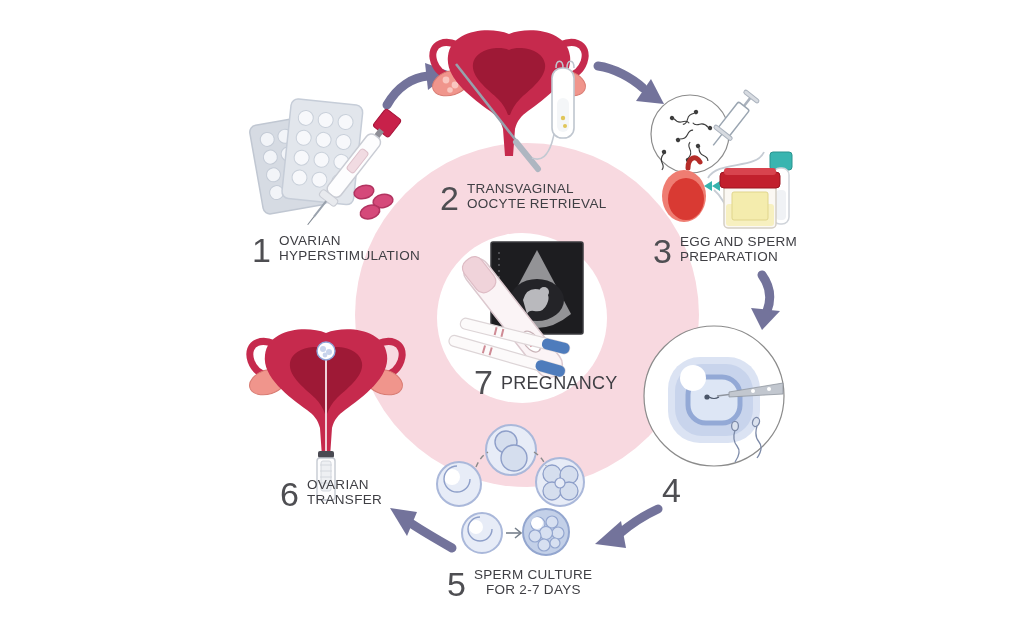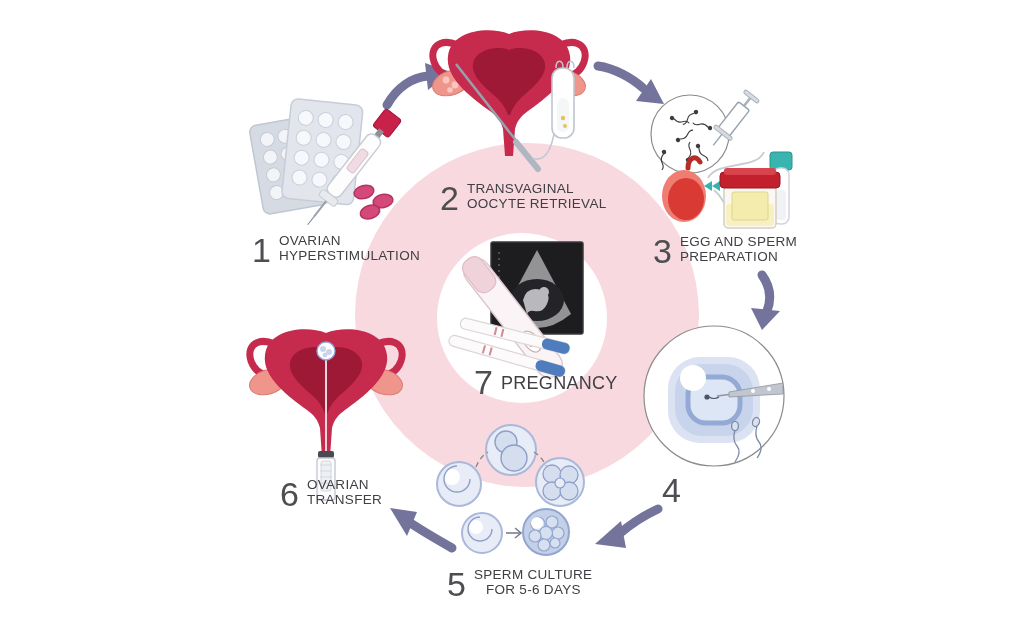--- a/index.html
+++ b/index.html
@@ -361,21 +361,21 @@
   </div>
 
   <div class="step-label" style="left:662px;top:477px">
     <span class="step-num">4</span>
   </div>
 
   <div class="step-label" style="left:447px;top:567px">
     <span class="step-num">5</span>
     <span class="step-lines">
       <span>SPERM CULTURE</span>
-      <span class="indent">FOR 5-6 DAYS</span>
+      <span class="indent">FOR 2-7 DAYS</span>
     </span>
   </div>
 
   <div class="step-label" style="left:280px;top:477px">
     <span class="step-num">6</span>
     <span class="step-lines">
       <span>OVARIAN</span>
       <span>TRANSFER</span>
     </span>
   </div>

